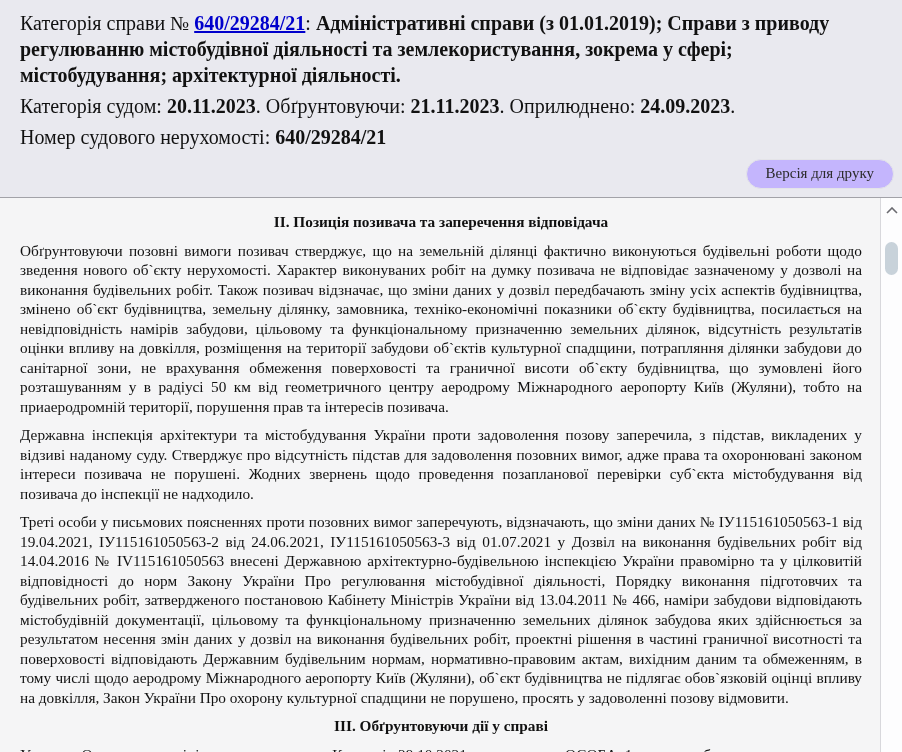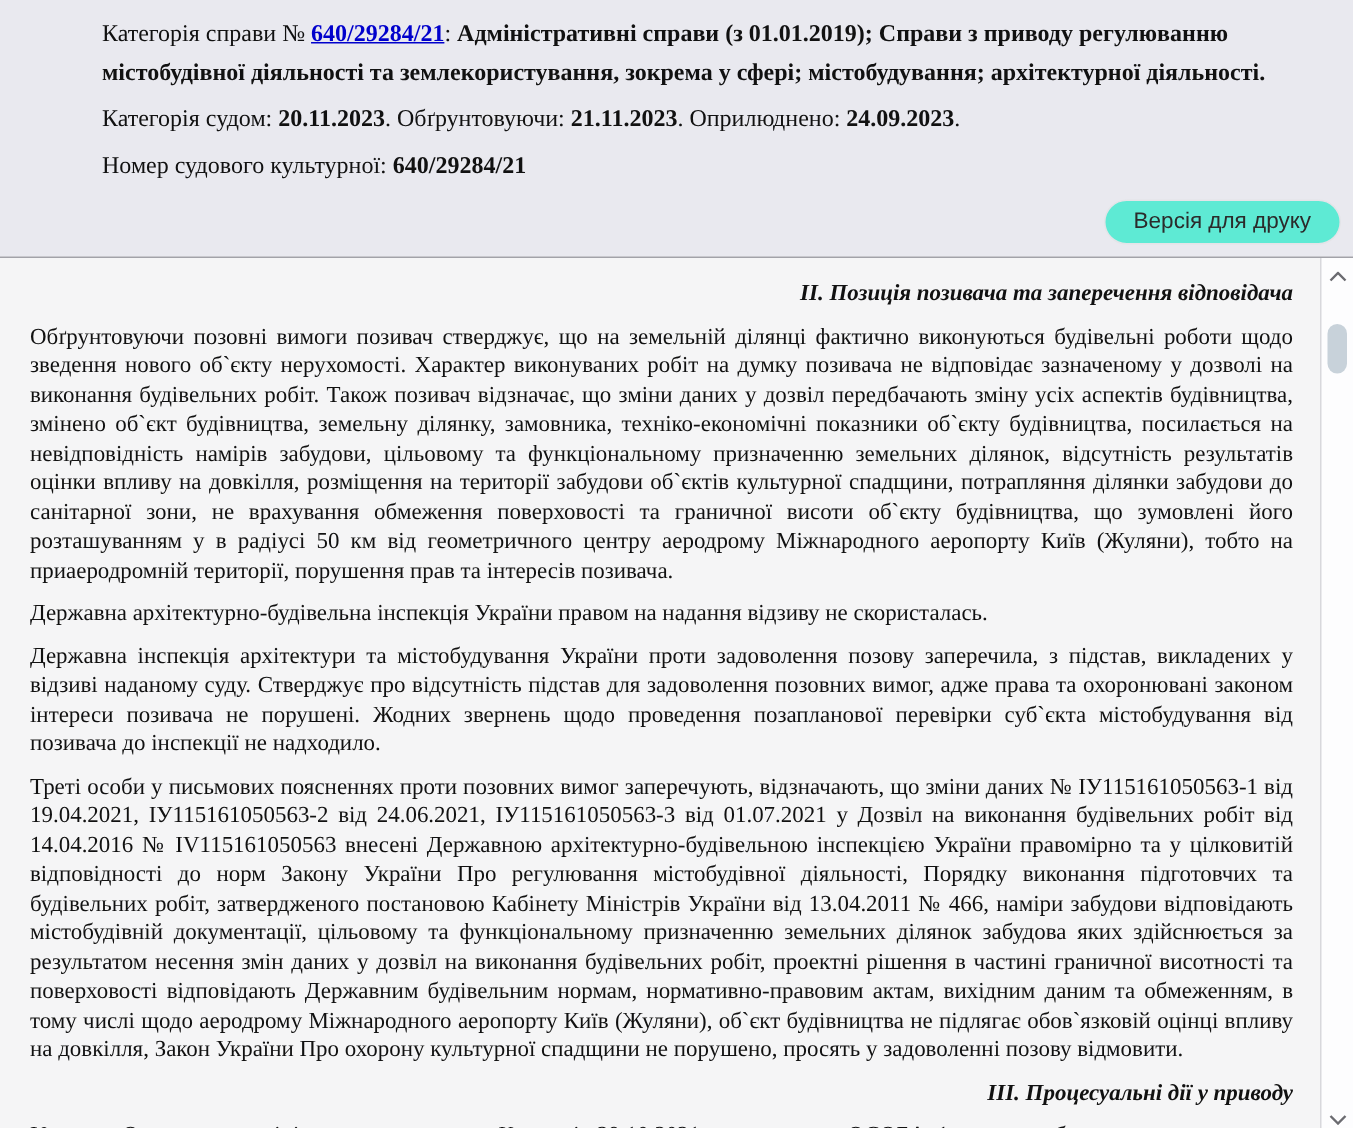--- a/index.html
+++ b/index.html
@@ -3,30 +3,30 @@
 <meta charset="utf-8">
 <style>
   * { box-sizing: border-box; margin: 0; padding: 0; }
   html, body { width: 902px; height: 752px; overflow: hidden; }
   body {
     background: #e9e9ef;
     font-family: "Liberation Serif", serif;
     color: #111;
   }
   
-  .case-header { padding: 10px 20px 0 20px; font-size: 16px; margin-left: 48px; }
+  .case-header { padding: 10px 20px 0 20px; font-size: 20px; }
   .case-header p { line-height: 26px; margin-bottom: 5px; }
   .case-header .b { font-weight: bold; }
   a.case-link { color: #0000cc; font-weight: bold; text-decoration: underline; cursor: pointer; }
   
   .toolbar { text-align: right; padding: 4px 8px 8px 0; }
   .print-btn {
-    font-family: Liberation Sans, sans-serif;
+    font-family: Liberation Serif, serif;
     font-size: 15px; color: #2b2b2b;
-    background: #5eead4;
+    background: #c4b5fd;
     border: 1px solid #e4e4e8;
     border-radius: 15px;
     padding: 5px 19px 6px 19px;
     cursor: pointer;
   }
   
   .panel {
     position: relative;
     height: 589px;
     background: #f5f5f6;
@@ -36,21 +36,21 @@
   }
   .doc {
     position: absolute; left: 0; right: 22px; top: 0; bottom: 0;
     padding: 5px 18px 0 20px;
     overflow: hidden;
     font-size: 15.3px;
     line-height: 19.5px;
     text-align: justify;
   }
   .doc .blk { margin: 9px 0; }
-  .doc .h { font-weight: bold; text-align: right; font-style: italic; }
+  .doc .h { font-weight: bold; text-align: center; }
   
   .vscroll {
     position: absolute; top: 0; right: 0; bottom: 0; width: 22px;
     background: #fdfdfe;
     border-left: 1px solid #d8d8dc;
     cursor: default;
   }
   .scroll-arrow {
     position: absolute; left: 0; width: 100%;
     display: flex; justify-content: center;
@@ -68,36 +68,35 @@
 <body>
 
 <div class="case-header">
   <p>
     <span>Категорія справи № </span><a class="case-link">640/29284/21</a><span>: </span><span class="b">Адміністративні справи (з 01.01.2019); Справи з приводу регулюванню містобудівної діяльності та землекористування, зокрема у сфері; містобудування; архітектурної діяльності.</span>
   </p>
   <p>
     <span>Категорія судом: </span><span class="b">20.11.2023</span><span>. </span><span>Обґрунтовуючи: </span><span class="b">21.11.2023</span><span>. </span><span>Оприлюднено: </span><span class="b">24.09.2023</span><span>.</span>
   </p>
   <p>
-    <span>Номер судового культурної: </span><span class="b">640/29284/21</span>
+    <span>Номер судового нерухомості: </span><span class="b">640/29284/21</span>
   </p>
 </div>
 
 <div class="toolbar">
   <button class="print-btn">Версія для друку</button>
 </div>
 
 <div class="panel">
   <div class="doc">
     <div class="blk h">ІІ. Позиція позивача та заперечення відповідача</div>
     <p class="blk">Обґрунтовуючи позовні вимоги позивач стверджує, що на земельній ділянці фактично виконуються будівельні роботи щодо зведення нового об`єкту нерухомості. Характер виконуваних робіт на думку позивача не відповідає зазначеному у дозволі на виконання будівельних робіт. Також позивач відзначає, що зміни даних у дозвіл передбачають зміну усіх аспектів будівництва, змінено об`єкт будівництва, земельну ділянку, замовника, техніко-економічні показники об`єкту будівництва, посилається на невідповідність намірів забудови, цільовому та функціональному призначенню земельних ділянок, відсутність результатів оцінки впливу на довкілля, розміщення на території забудови об`єктів культурної спадщини, потрапляння ділянки забудови до санітарної зони, не врахування обмеження поверховості та граничної висоти об`єкту будівництва, що зумовлені його розташуванням у в радіусі 50 км від геометричного центру аеродрому Міжнародного аеропорту Київ (Жуляни), тобто на приаеродромній території, порушення прав та інтересів позивача.</p>
-    <p class="blk">Державна архітектурно-будівельна інспекція України правом на надання відзиву не скористалась.</p>
     <p class="blk">Державна інспекція архітектури та містобудування України проти задоволення позову заперечила, з підстав, викладених у відзиві наданому суду. Стверджує про відсутність підстав для задоволення позовних вимог, адже права та охоронювані законом інтереси позивача не порушені. Жодних звернень щодо проведення позапланової перевірки суб`єкта містобудування від позивача до інспекції не надходило.</p>
     <p class="blk">Треті особи у письмових поясненнях проти позовних вимог заперечують, відзначають, що зміни даних № ІУ115161050563-1 від 19.04.2021, ІУ115161050563-2 від 24.06.2021, ІУ115161050563-3 від 01.07.2021 у Дозвіл на виконання будівельних робіт від 14.04.2016 № ІV115161050563 внесені Державною архітектурно-будівельною інспекцією України правомірно та у цілковитій відповідності до норм Закону України Про регулювання містобудівної діяльності, Порядку виконання підготовчих та будівельних робіт, затвердженого постановою Кабінету Міністрів України від 13.04.2011 № 466, наміри забудови відповідають містобудівній документації, цільовому та функціональному призначенню земельних ділянок забудова яких здійснюється за результатом несення змін даних у дозвіл на виконання будівельних робіт, проектні рішення в частині граничної висотності та поверховості відповідають Державним будівельним нормам, нормативно-правовим актам, вихідним даним та обмеженням, в тому числі щодо аеродрому Міжнародного аеропорту Київ (Жуляни), об`єкт будівництва не підлягає обов`язковій оцінці впливу на довкілля, Закон України Про охорону культурної спадщини не порушено, просять у задоволенні позову відмовити.</p>
-    <div class="blk h">ІІІ. Процесуальні дії у приводу</div>
+    <div class="blk h">ІІІ. Обґрунтовуючи дії у справі</div>
     <p class="blk">Ухвалою Окружного адміністративного суду м. Києва від 29.10.2021 позовну заяву ОСОБА_1 залишено без руху.</p>
 
   </div>
 
   <div class="vscroll">
     <div class="scroll-arrow up">
       <svg width="12" height="7" viewBox="0 0 12 7">
           <polyline points="1,6 6,1 11,6" fill="none" stroke="#6b6b70" stroke-width="1.6"></polyline>
         </svg>
     </div>

